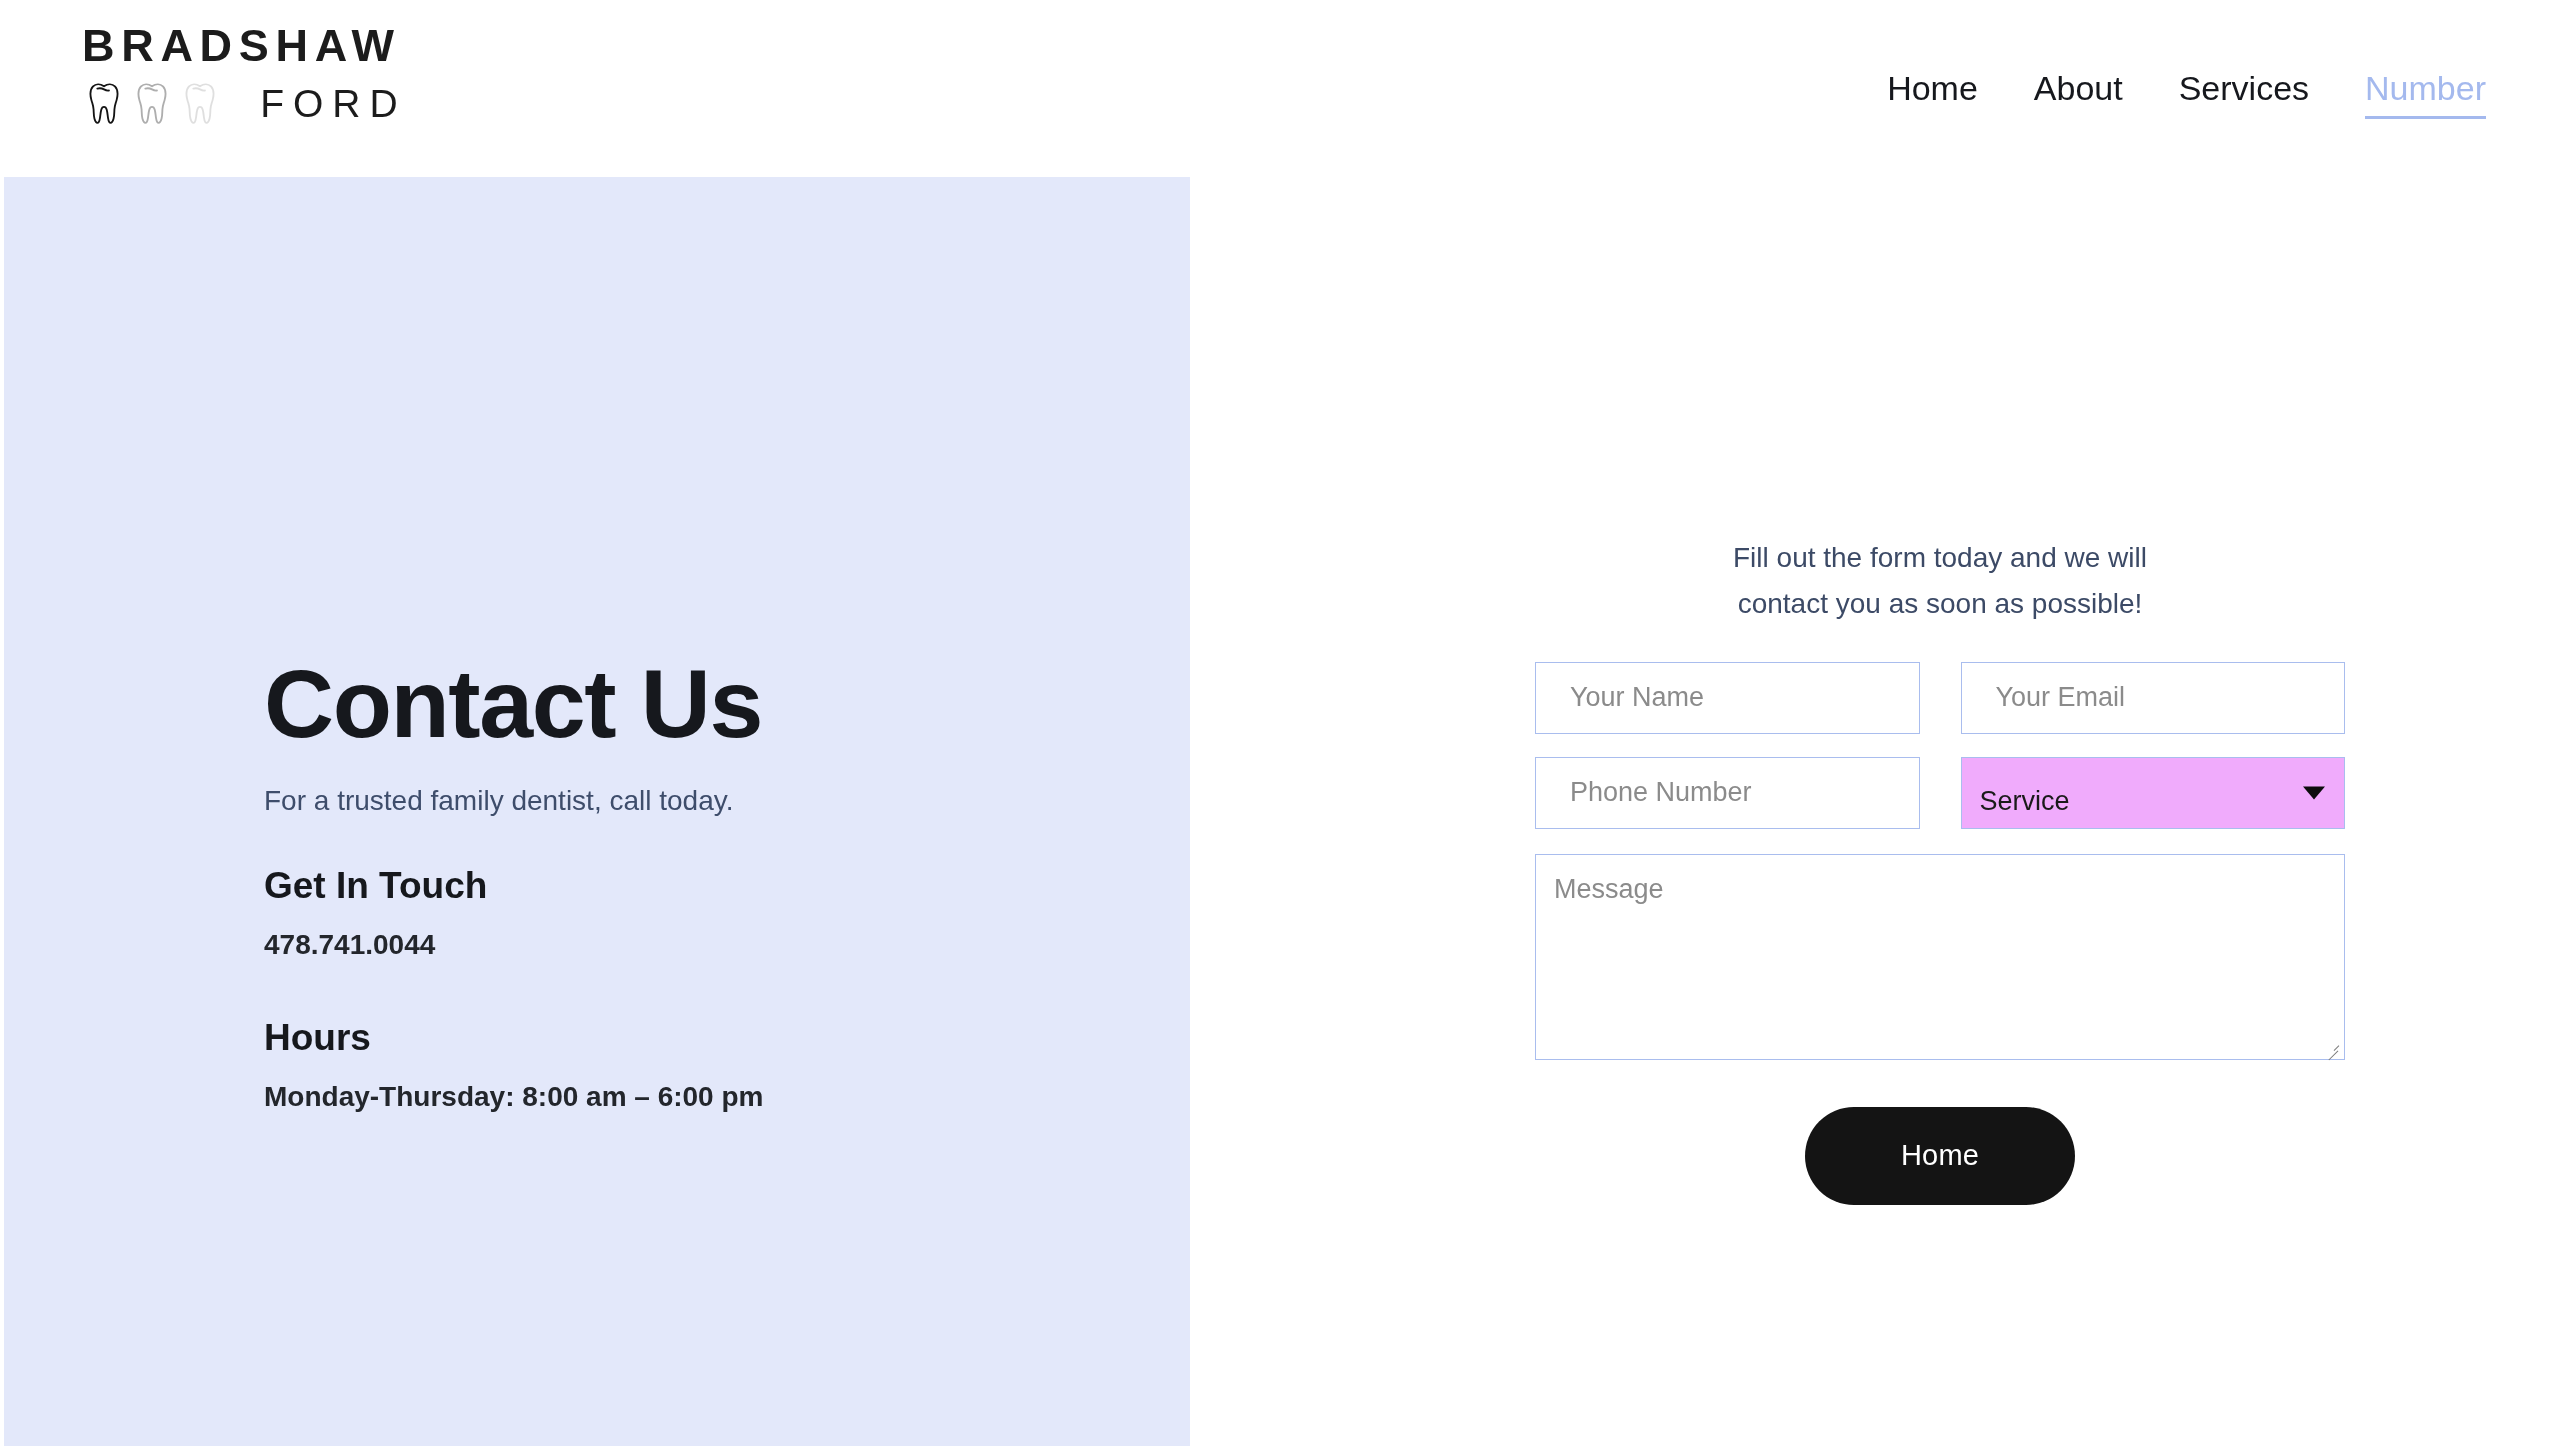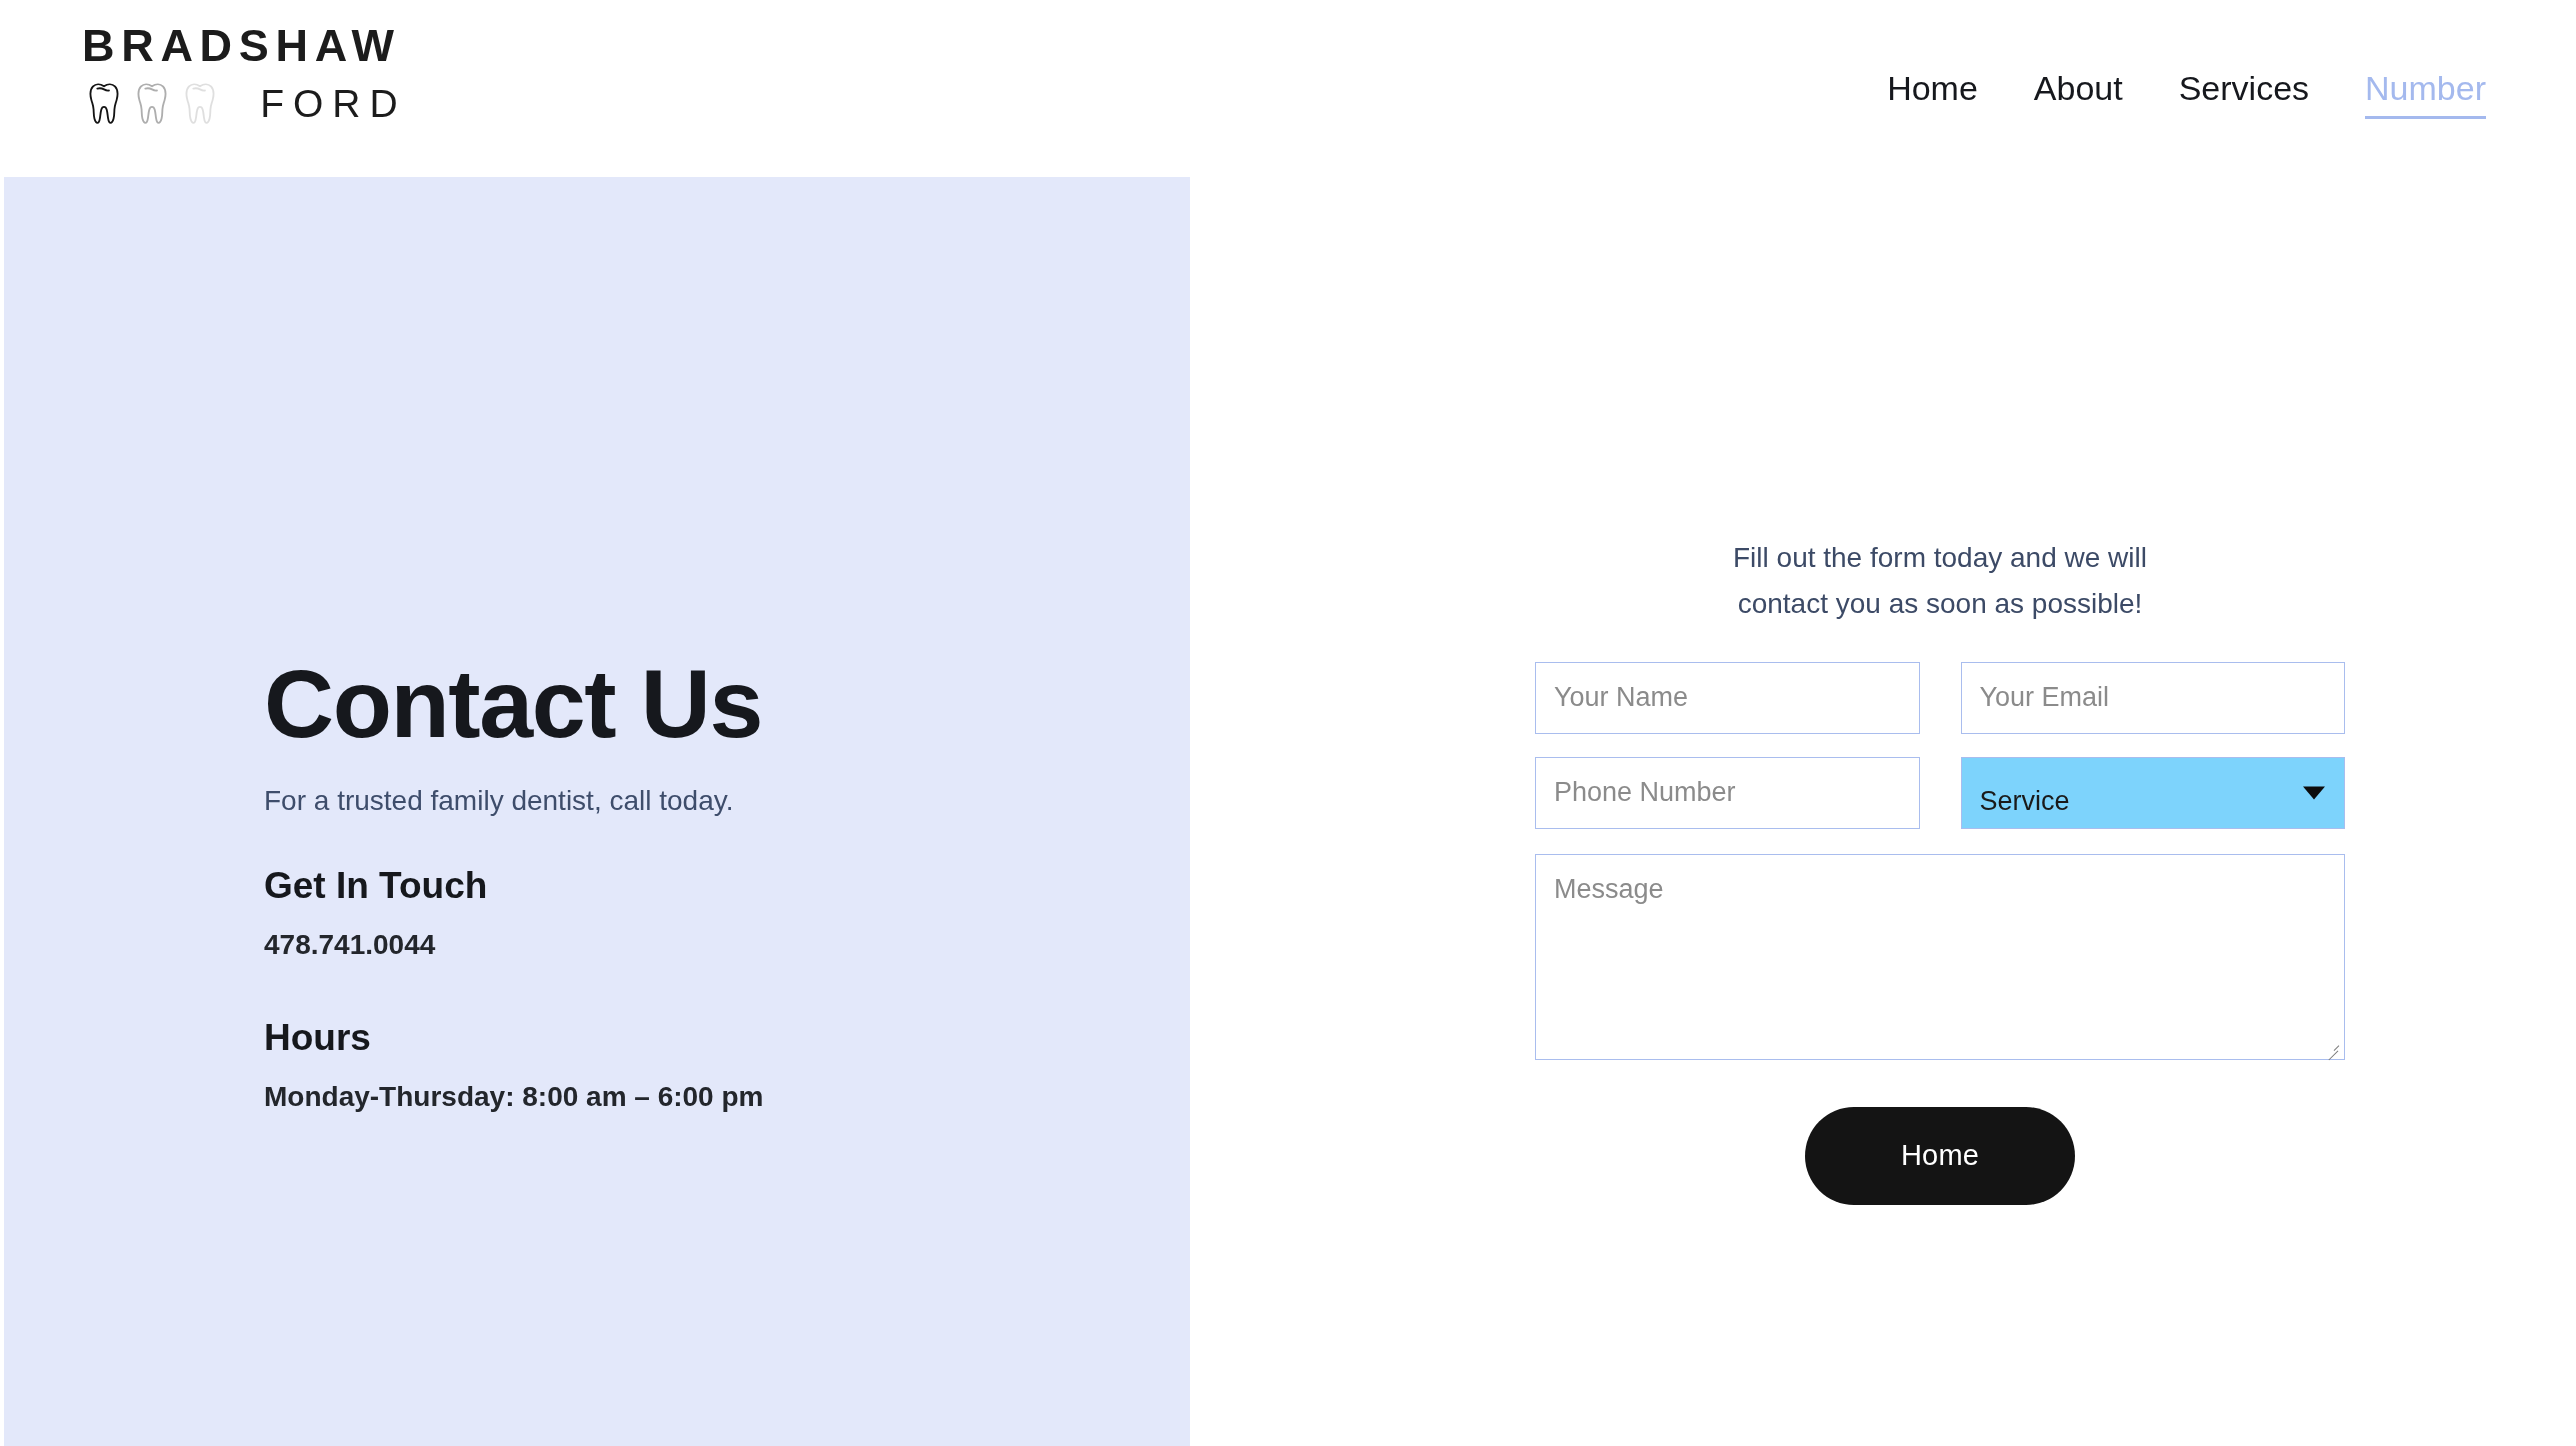--- a/index.html
+++ b/index.html
@@ -182,33 +182,33 @@
   }
   .field {
     width: 100%;
     height: 72px;
     border: 1.8px solid #a9bdee;
     background: #ffffff;
     border-radius: 0;
     font-family: "Liberation Sans", sans-serif;
     font-size: 27px;
     color: #2b2b2b;
-    padding: 0 18px;
+    padding: 0 34px;
     outline: none;
   }
   .field::placeholder {
     color: #8b8b8b;
     opacity: 1;
   }
   .select-shell { position: relative; }
   .field-select {
     width: 100%;
     height: 72px;
     border: 1.8px solid #a9bdee;
-    background: #7dd3fc;
+    background: #f0abfc;
     border-radius: 0;
     font-family: "Liberation Sans", sans-serif;
     font-size: 27px;
     color: #1a1a1a;
     padding: 16px 54px 0 18px;
     outline: none;
     appearance: none;
     -webkit-appearance: none;
     -moz-appearance: none;
     cursor: pointer;

